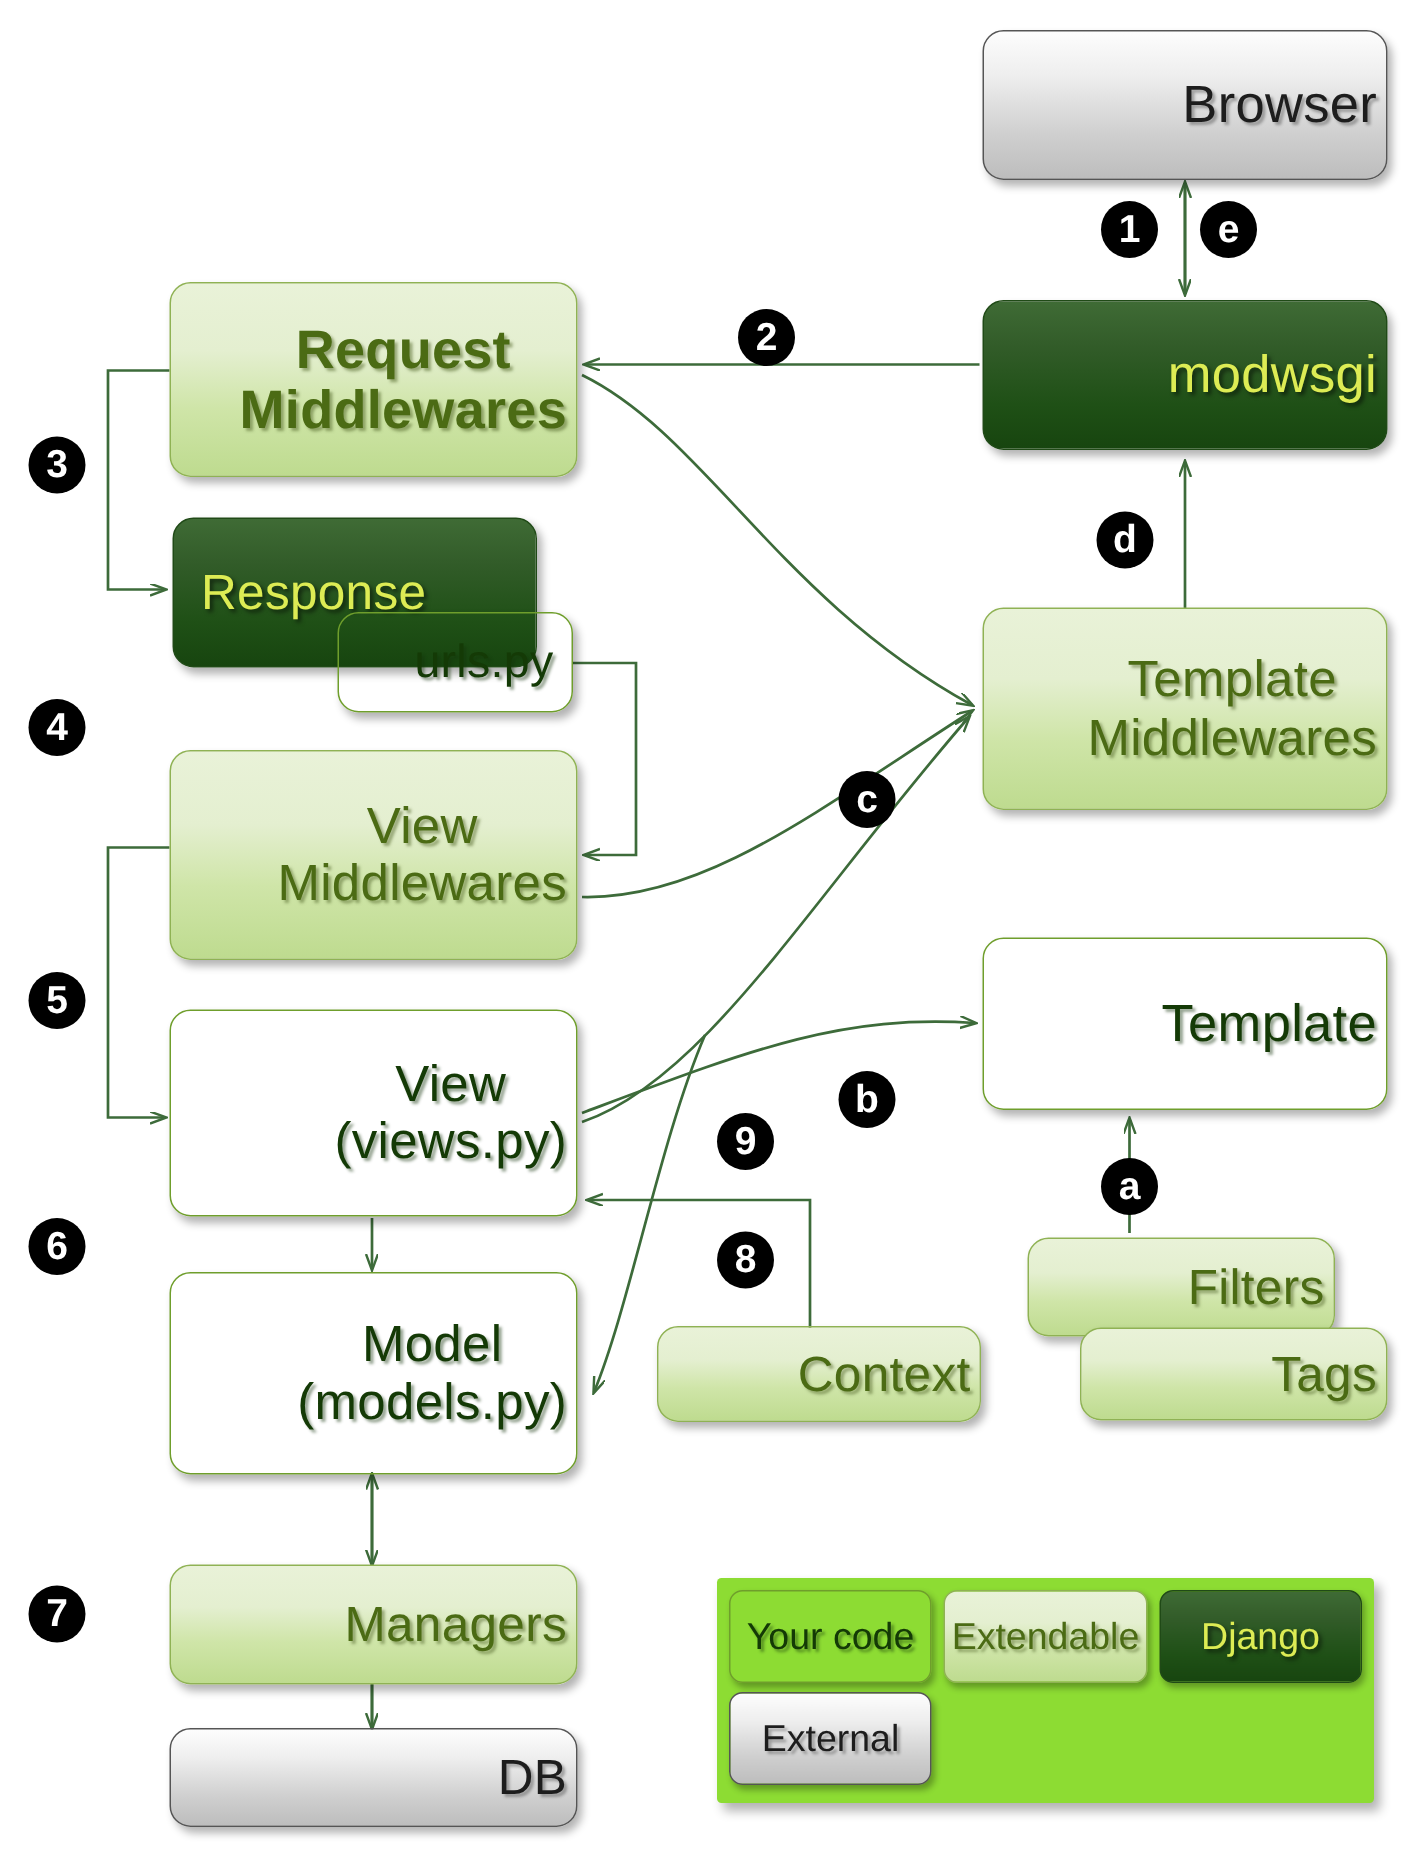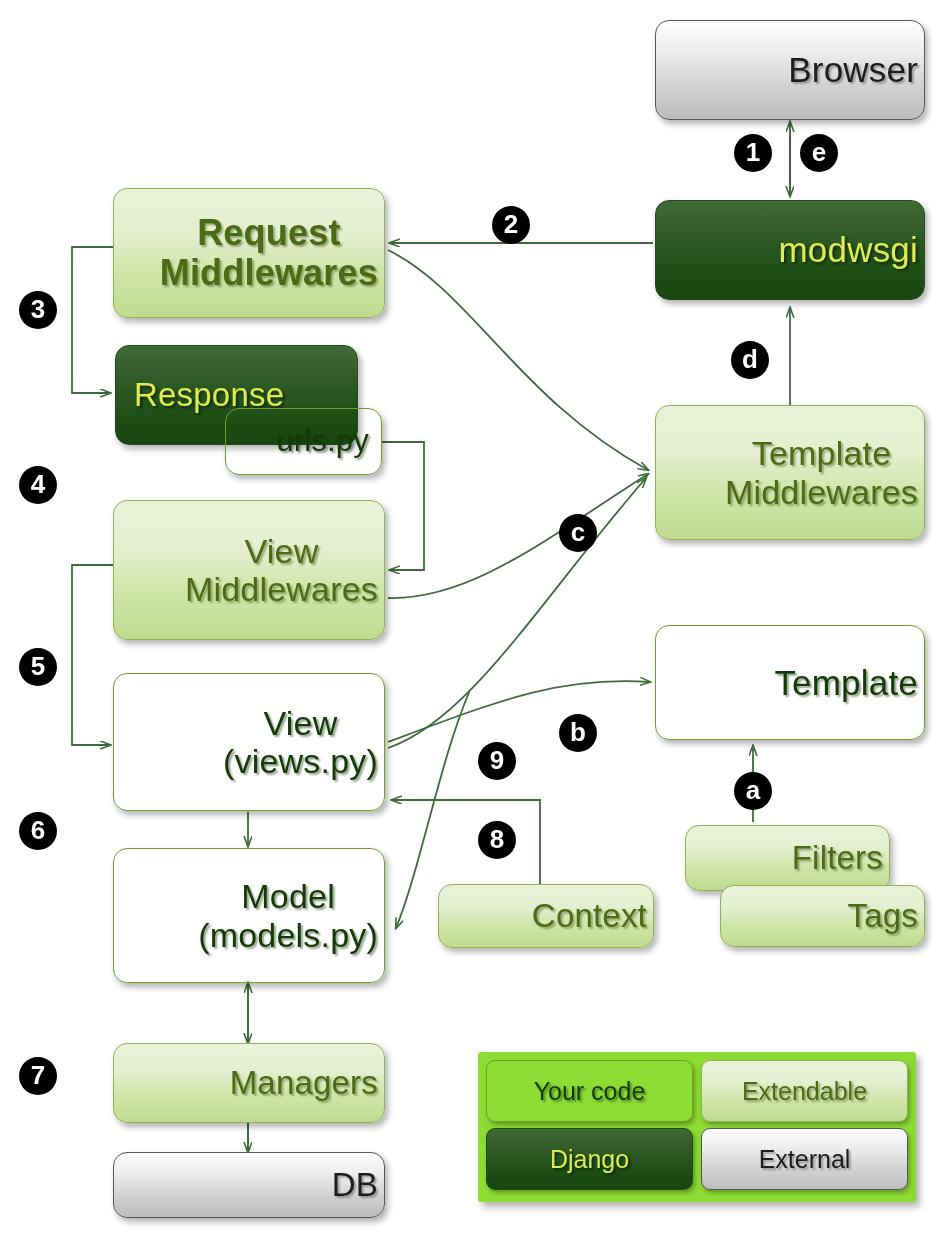--- a/index.html
+++ b/index.html
@@ -86,21 +86,21 @@
   
   #legend {
     position: absolute;
     background: #8ddc33;
     border-radius: 3px;
     box-shadow: 4px 5px 7px rgba(0,0,0,0.30);
     padding: 8px;
   }
   .legend-grid {
     display: grid;
-    grid-template-columns: 1fr 1fr;
+    grid-template-columns: 1fr 1fr 1fr;
     gap: 6px 8px;
   }
   .legend-cell {
     height: 62px;
     display: flex;
     align-items: center;
     justify-content: center;
     border-radius: 9px;
     font-size: 25px;
     box-shadow: 2px 3px 4px rgba(0,0,0,0.30);

